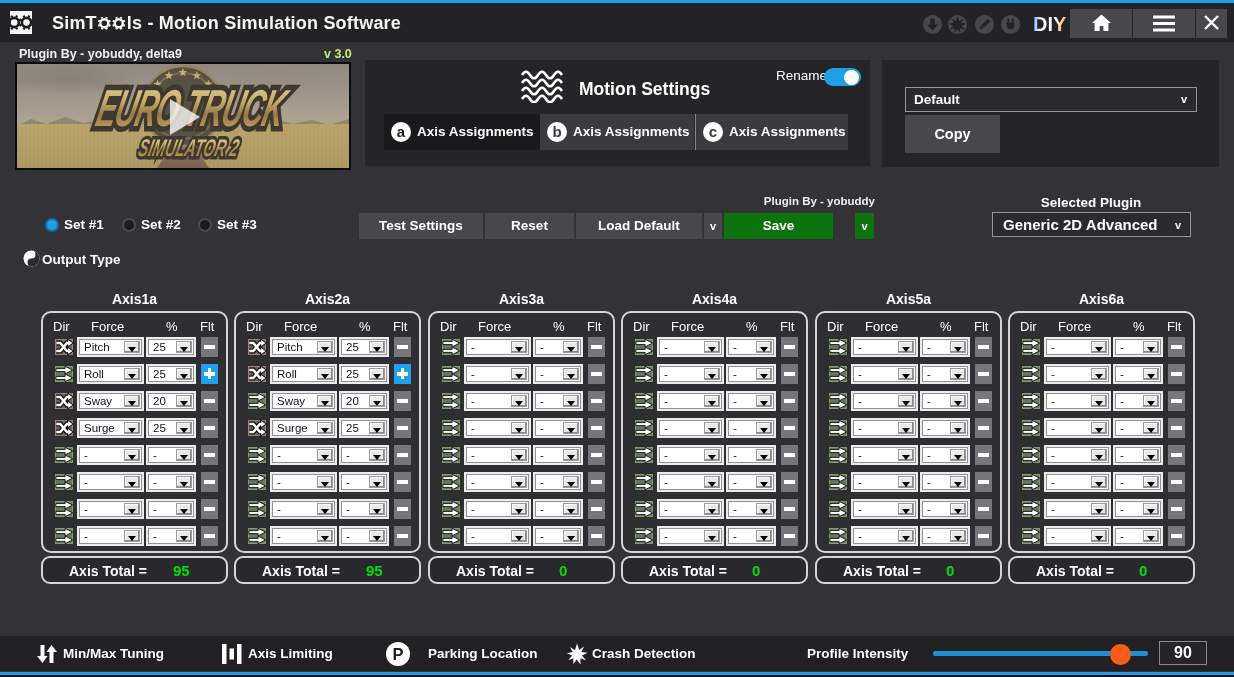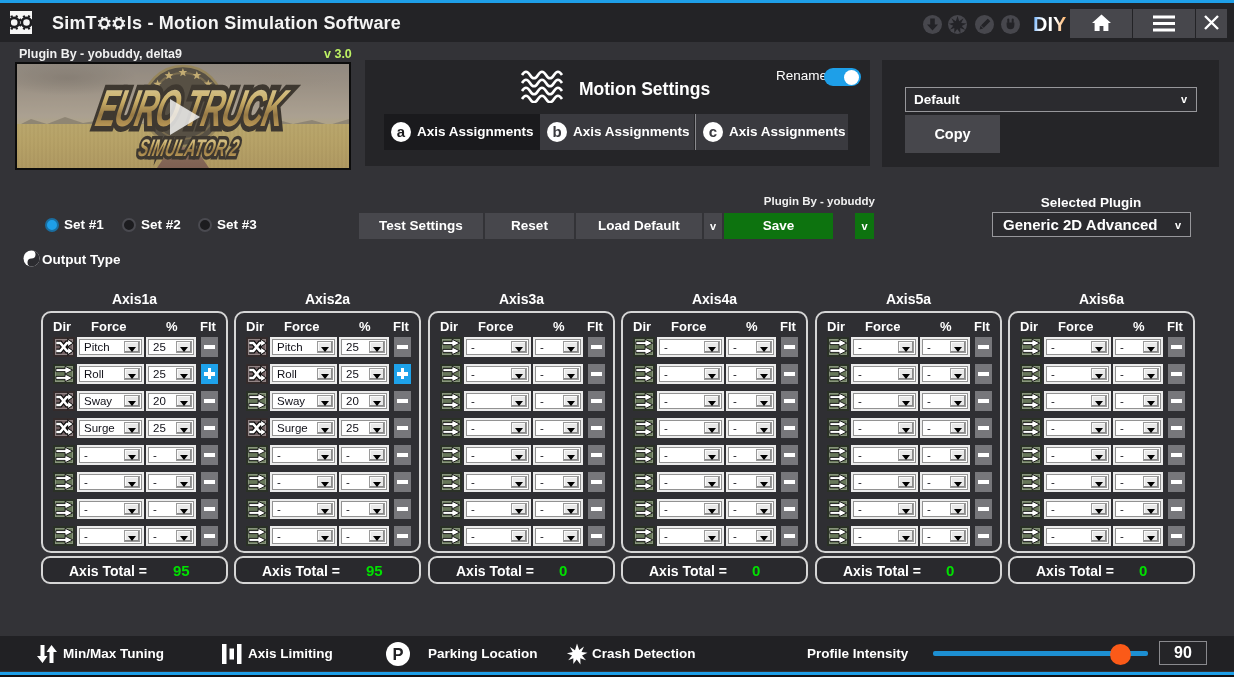--- a/index.html
+++ b/index.html
@@ -38,21 +38,21 @@
 .mbtn { position:absolute; top:213px; height:26px; background:#47474c; color:#fff; font-weight:bold;
   font-size:13.5px; text-align:center; line-height:26px; }
 .green { background:#0d730f; }
 #pby2 { position:absolute; left:675px; top:195px; width:200px; text-align:right; font-size:11.5px; font-weight:bold; color:#f0f0f0; }
 #spl { position:absolute; left:991px; top:195px; width:200px; text-align:center; font-size:13.5px; font-weight:bold; color:#fff; }
 #ot { position:absolute; left:42px; top:252px; font-size:13.5px; font-weight:bold; color:#fff; }
 
 .axname { position:absolute; top:291px; width:187px; text-align:center; font-size:14px; font-weight:bold; color:#fff; }
 .axbox { position:absolute; top:311px; width:187px; height:242px; background:#2f2f33;
   border:2px solid #d6d6d6; border-radius:10px; }
-.axhdr span { position:absolute; top:6px; font-size:13px; font-weight:bold; color:#fff; }
+.axhdr span { position:absolute; top:6px; font-size:13px; font-weight:normal; color:#fff; }
 .row { position:absolute; left:0; top:0; width:183px; height:20px; }
 .dirb { position:absolute; left:10px; top:0; width:22px; height:20px; border:2px solid #0a0a0a; box-shadow:inset 0 0 0 1px rgba(255,255,255,0.22); }
 .dirb svg { position:absolute; left:0; top:0; }
 .combo { position:absolute; top:0; height:20px; background:#fff; border:2px solid #ececec;
   box-shadow:inset 0 0 0 1px #929292; }
 .ct { position:absolute; left:5px; top:2px; font-size:11.5px; color:#101018; }
 .cbtn { position:absolute; right:2px; top:2px; bottom:2px; width:16px; background:#e9e9e9;
   border:1px solid #9a9a9a; box-shadow:inset -1px -1px 0 #8a8a8a, inset 1px 1px 0 #fafafa; }
 .cbtn i { position:absolute; left:2.5px; top:5px; width:0; height:0;
   border-left:4.5px solid transparent; border-right:4.5px solid transparent; border-top:5.5px solid #000; }

